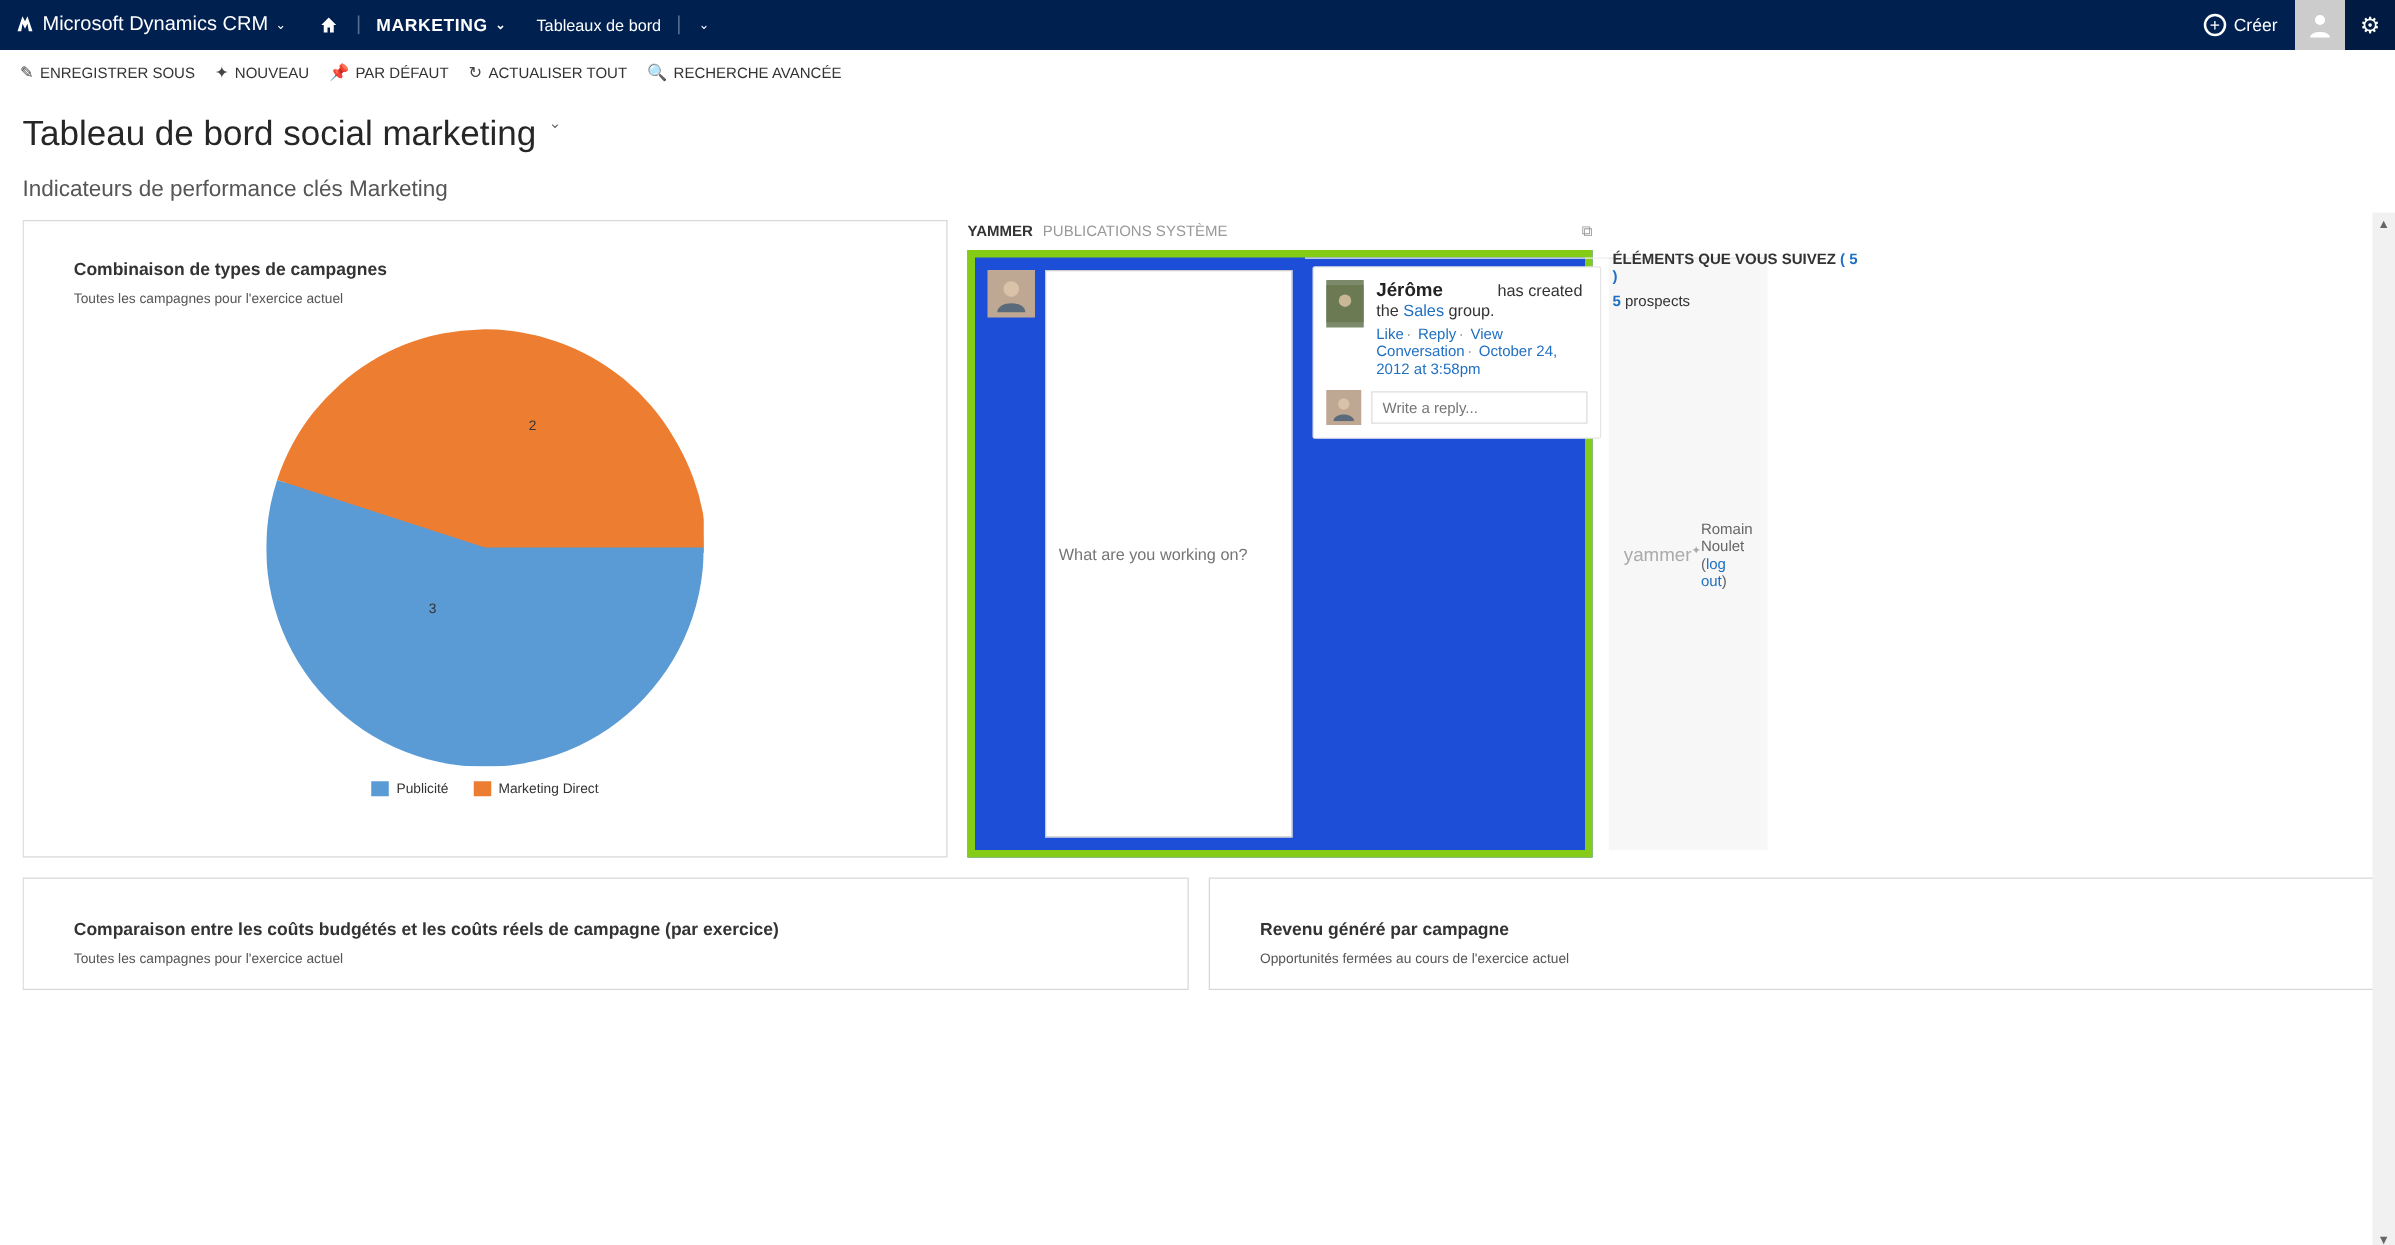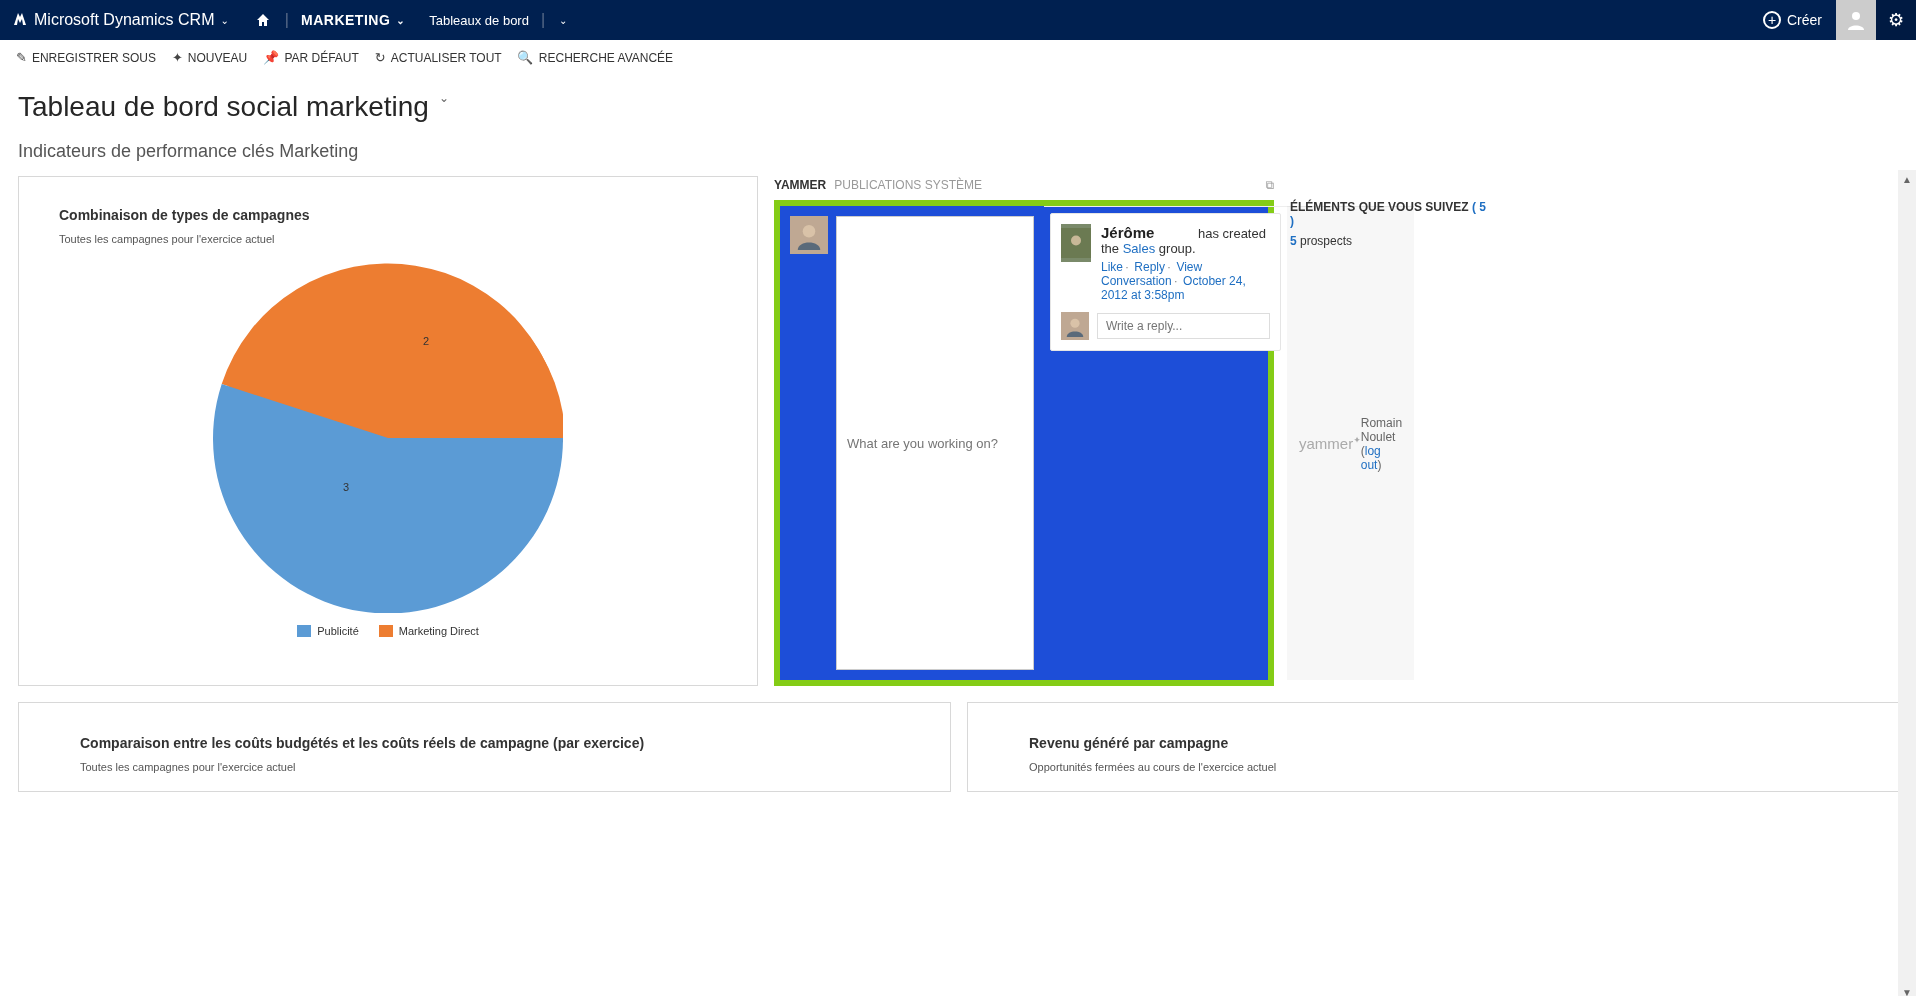--- a/index.html
+++ b/index.html
@@ -85,21 +85,21 @@
   .follow-line { font-size:12px; margin-top:6px;}
   .follow-line b { color:#1f6fc2; font-weight:700;}
   
   
   .vscroll { position:absolute; right:0; top:0; bottom:0; width:18px; background:#f1f1f1; display:flex; flex-direction:column; align-items:center;}
   .vscroll-btn { height:18px; width:100%; display:flex;align-items:center;justify-content:center; font-size:10px; color:#666; cursor:pointer;}
   .vscroll-track{flex:1;}
   
   
   .bottom-row { display:flex; gap:16px; margin-top:16px;}
-  .bottom-row .card { height: 90px; padding: 32px 61px 10px;}
+  .bottom-row .card { height: 90px; padding: 32px 40px 10px;}
 </style>
 </head>
 <body>
 
 <div class="topnav">
   <div class="topnav-left">
     <div class="brand">
       <span class="brand-icon">
         <svg width="16" height="16" viewBox="0 0 16 16">
             <path fill="#fff" d="M2 14 L6 2 L8 6 L10 2 L14 14 L11 14 L10 8 L8 12 L6 8 L5 14 Z"></path>

